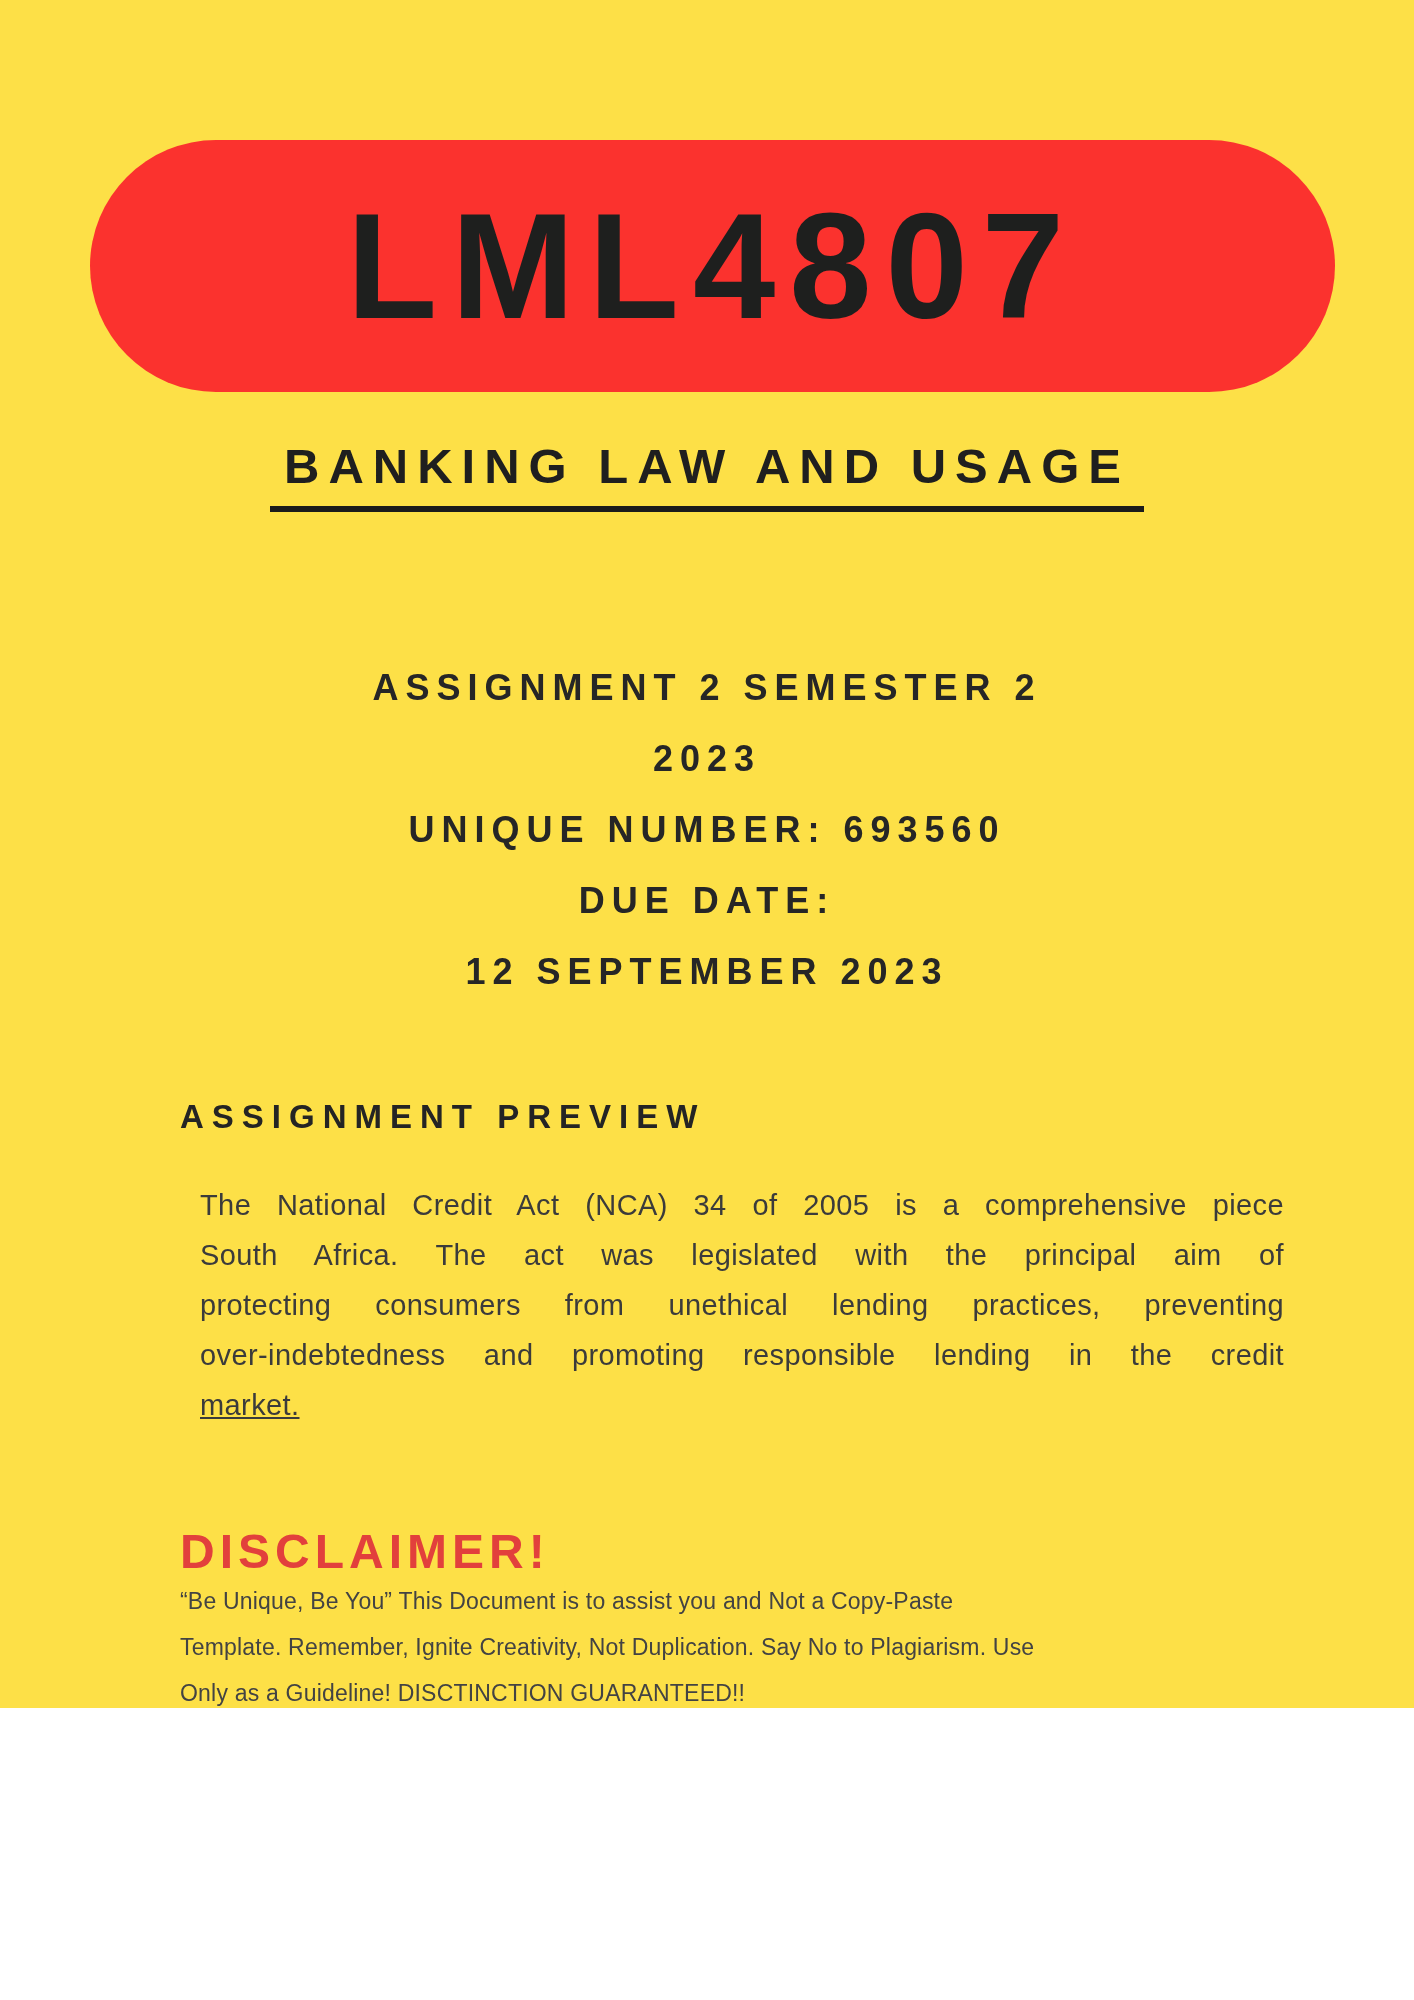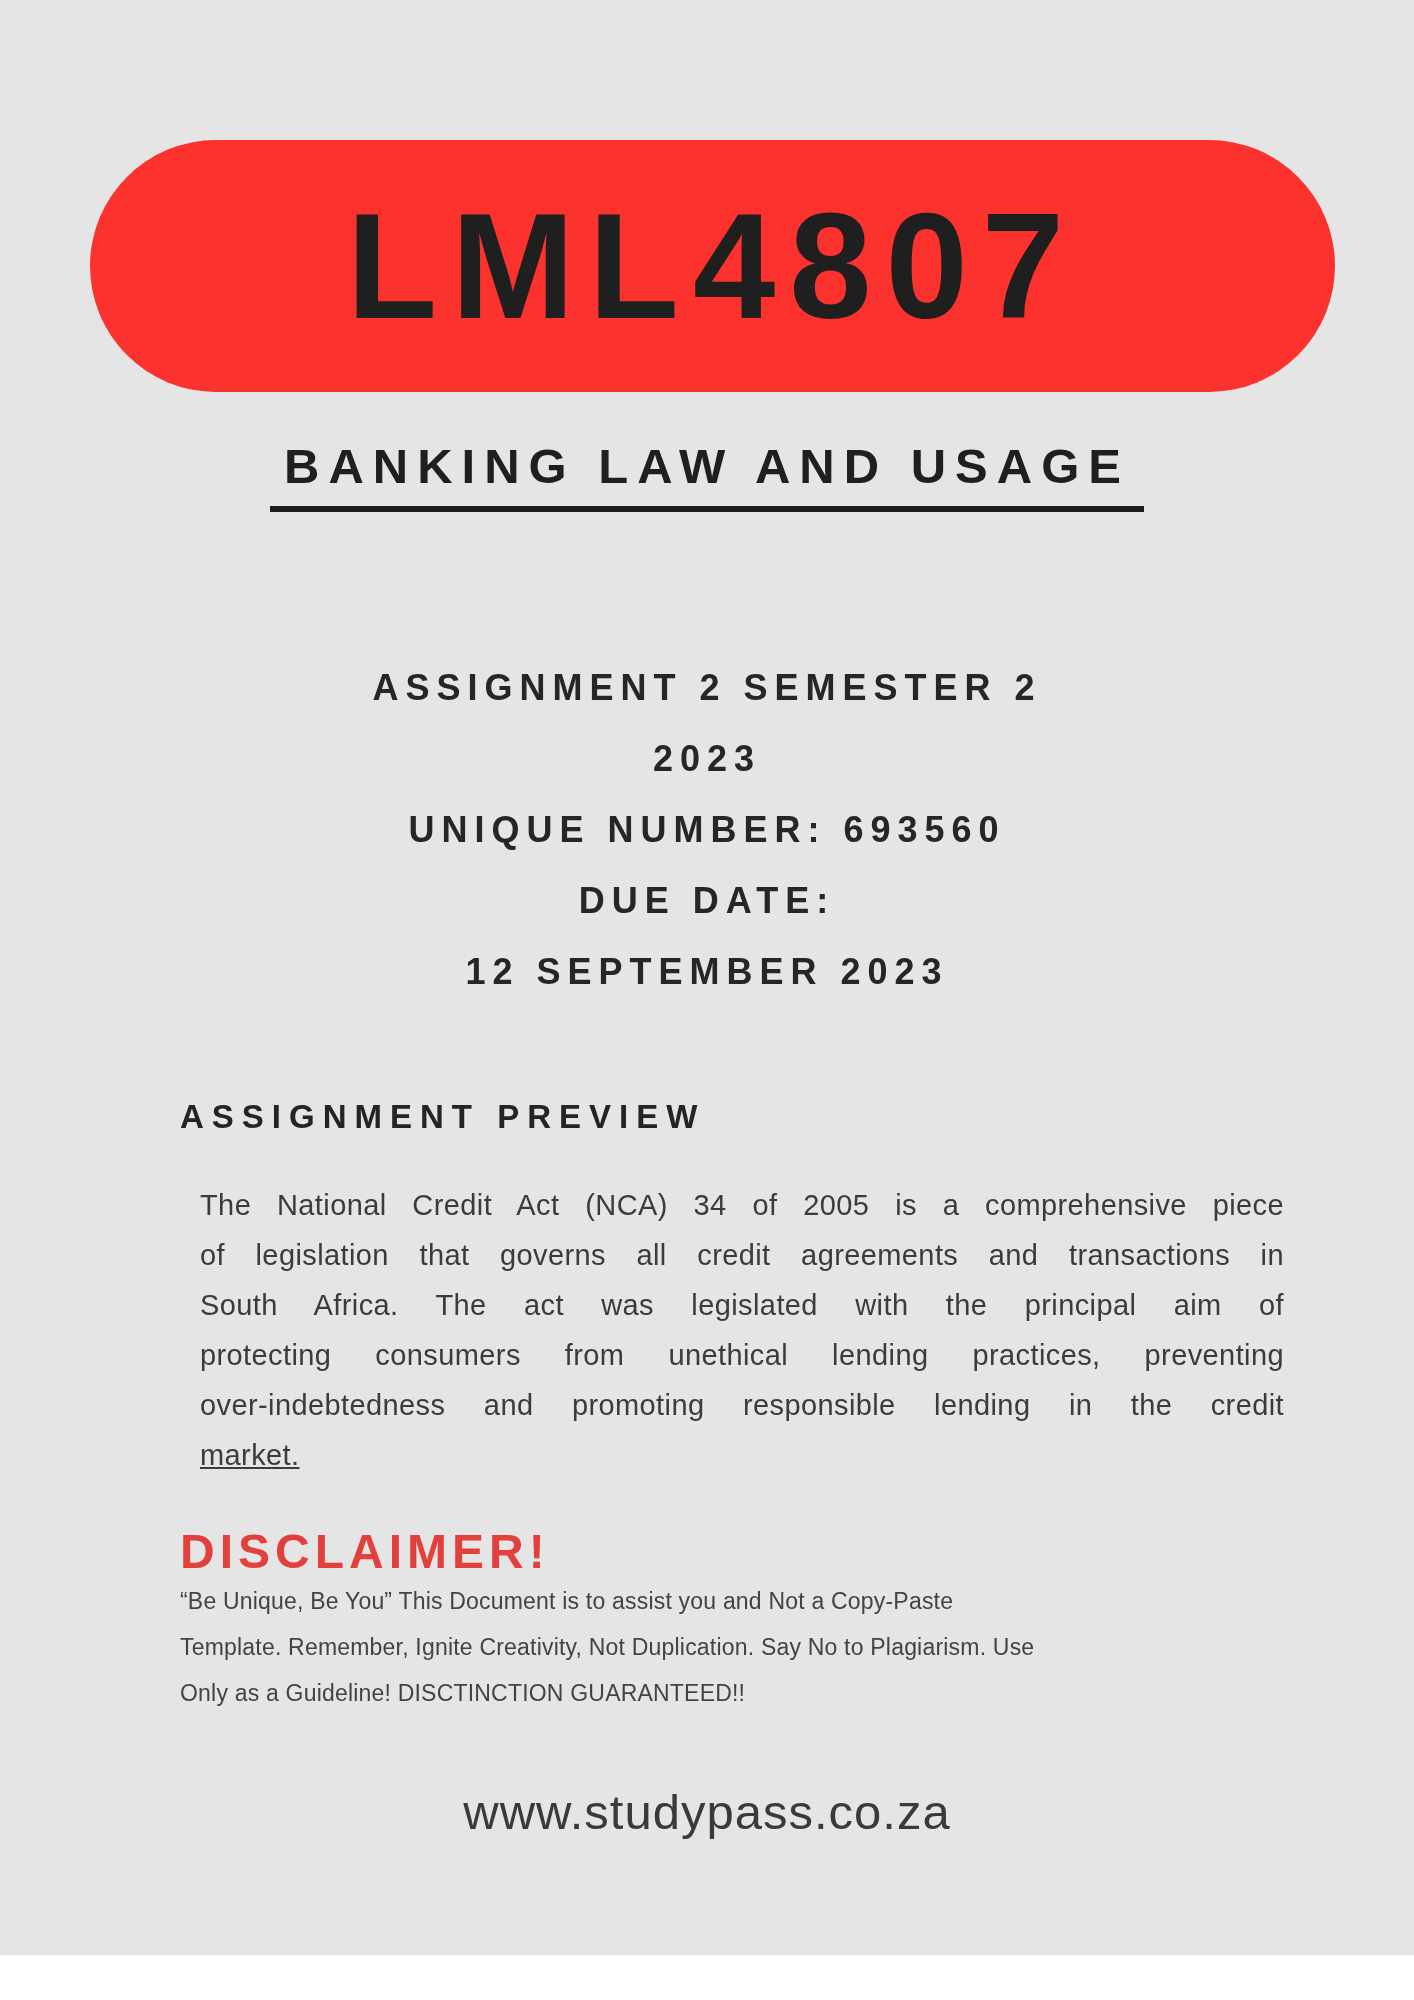--- a/index.html
+++ b/index.html
@@ -2,22 +2,22 @@
 <html style="--banner-red: #fb322e; --disclaimer-red: #e2403c;"><head>
 <meta charset="utf-8">
 <style>
   :root{
     --banner-red:#fb322e;
     --disclaimer-red:#e2403c;
   }
   html,body{margin:0;padding:0;background:#ffffff;}
   .page{
     position:relative;
-    width:1414px;height:1955px;
-    background:#e5e5e5;
+    width:1414px;height:1708px;
+    background:#fde047;
     overflow:hidden;
     font-family:"Liberation Sans", sans-serif;
   }
 
   
   .banner{
     position:absolute;left:90px;top:140px;
     width:1245px;height:252px;
     background:var(--banner-red);
     border-radius:130px;
@@ -128,21 +128,20 @@
     <div>2023</div>
     <div>UNIQUE NUMBER: 693560</div>
     <div>DUE DATE:</div>
     <div>12 SEPTEMBER 2023</div>
   </div>
 
   <div class="preview-heading">ASSIGNMENT PREVIEW</div>
 
   <div class="preview-paragraph">
     <div class="para-line">The National Credit Act (NCA) 34 of 2005 is a comprehensive piece</div>
-    <div class="para-line">of legislation that governs all credit agreements and transactions in</div>
     <div class="para-line">South Africa. The act was legislated with the principal aim of</div>
     <div class="para-line">protecting consumers from unethical lending practices, preventing</div>
     <div class="para-line">over-indebtedness and promoting responsible lending in the credit</div>
     <div class="para-line">market.</div>
   </div>
 
   <div class="disclaimer-heading">DISCLAIMER!</div>
 
   <div class="disclaimer-body">
     <div>“Be Unique, Be You” This Document is to assist you and Not a Copy-Paste</div>

